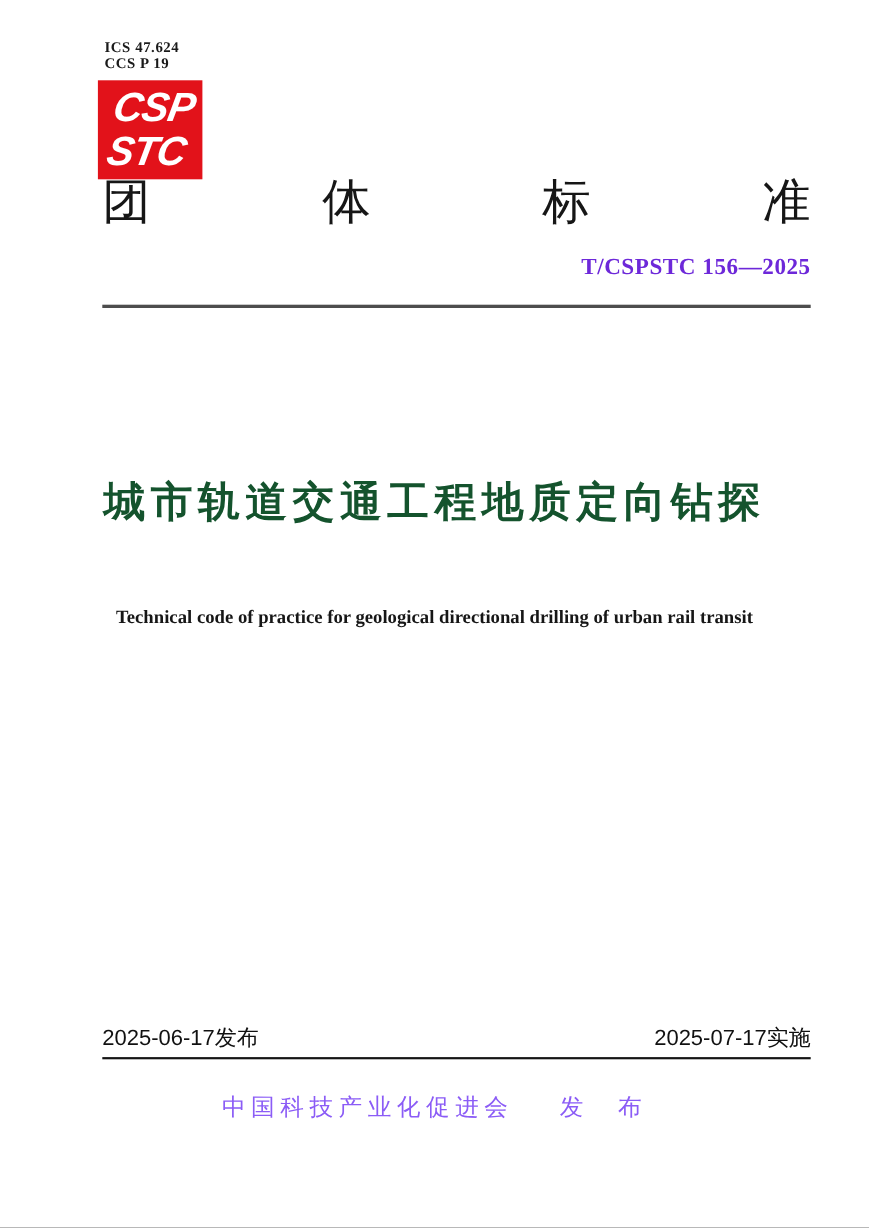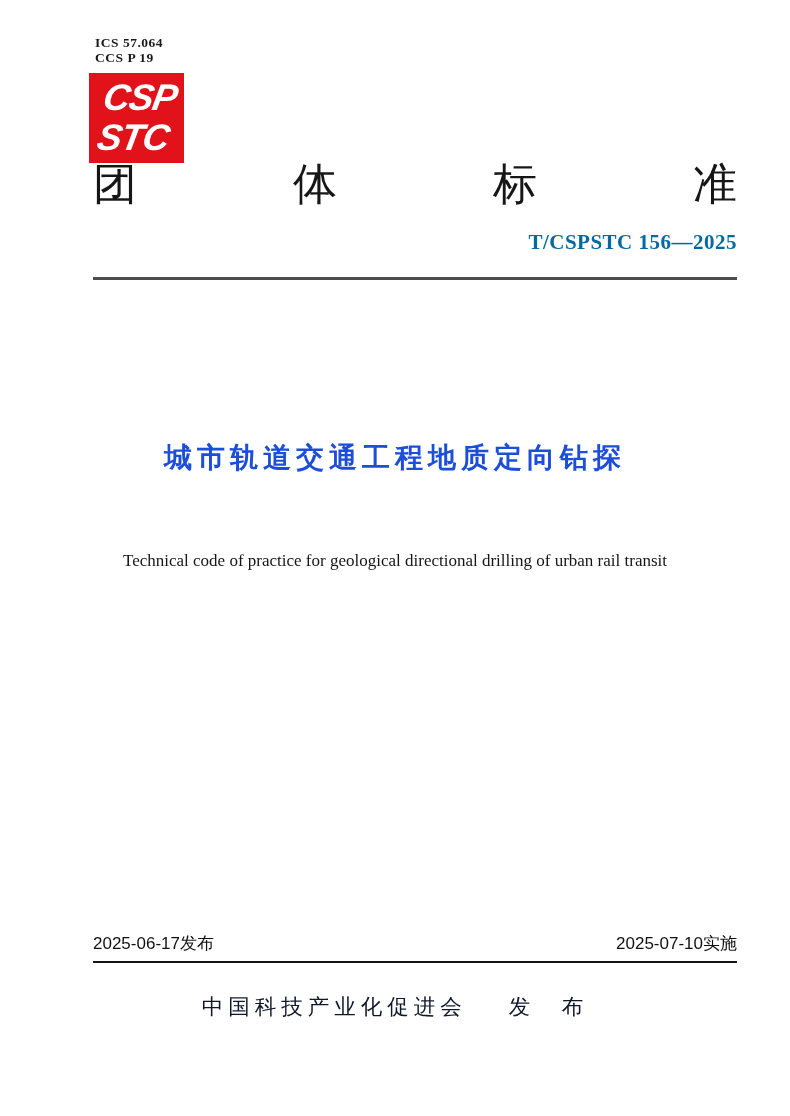--- a/index.html
+++ b/index.html
@@ -62,96 +62,96 @@
     font-weight: 500;
     color: #161616;
   }
   .std-number {
     position: absolute;
     right: 53px;
     top: 230px;
     font-family: "Liberation Serif", serif;
     font-weight: bold;
     font-size: 21px;
-    color: #0369a1;
+    color: #6d28d9;
     letter-spacing: 0.5px;
   }
   .rule-top {
     position: absolute;
     left: 93px;
     top: 277px;
     width: 644px;
     height: 3px;
     background: #4d4d4d;
   }
   .title-zh {
     position: absolute;
     left: 0;
     right: 0;
     top: 429px;
     text-align: center;
-    font-size: 28px;
+    font-size: 38px;
     line-height: 57px;
     font-weight: bold;
     letter-spacing: 5px;
-    color: #1d4ed8;
+    color: #14532d;
   }
   .title-en {
     position: absolute;
     left: 0;
     right: 0;
     top: 551px;
     text-align: center;
     font-family: "Liberation Serif", serif;
-    font-weight: normal;
+    font-weight: bold;
     font-size: 17px;
     color: #161616;
   }
   .dates-row {
     position: absolute;
     left: 93px;
     top: 931px;
     width: 644px;
     display: flex;
     justify-content: space-between;
-    font-size: 17px;
+    font-size: 20px;
     line-height: 26px;
     color: #111;
   }
   .rule-bottom {
     position: absolute;
     left: 93px;
     top: 961px;
     width: 644px;
     height: 2px;
     background: #151515;
   }
   .publisher-row {
     position: absolute;
     left: 0;
     right: 0;
     top: 992px;
     text-align: center;
     font-size: 21.5px;
     letter-spacing: 5px;
-    color: #0f172a;
+    color: #8b5cf6;
     font-weight: 500;
   }
   .publisher-gap {
     display: inline-block;
     width: 42px;
   }
 </style>
 </head>
 <body>
 
 <div class="page">
 
   <div class="ics-block">
-    <div>ICS 57.064</div>
+    <div>ICS 47.624</div>
     <div>CCS P 19</div>
   </div>
 
   <div class="logo">
     <div class="logo-inner">
       <div>CSP</div>
       <div>STC</div>
     </div>
   </div>
 
@@ -167,21 +167,21 @@
   <div class="rule-top"></div>
 
   <div class="title-zh">
     <div>城市轨道交通工程地质定向钻探</div>
   </div>
 
   <div class="title-en">Technical code of practice for geological directional drilling of urban rail transit</div>
 
   <div class="dates-row">
     <span><span>2025-06-17</span><span>发布</span></span>
-    <span><span>2025-07-10</span><span>实施</span></span>
+    <span><span>2025-07-17</span><span>实施</span></span>
   </div>
 
   <div class="rule-bottom"></div>
 
   <div class="publisher-row">
     <span>中国科技产业化促进会</span><span class="publisher-gap"></span><span>发　布</span>
   </div>
 
 </div>
 

